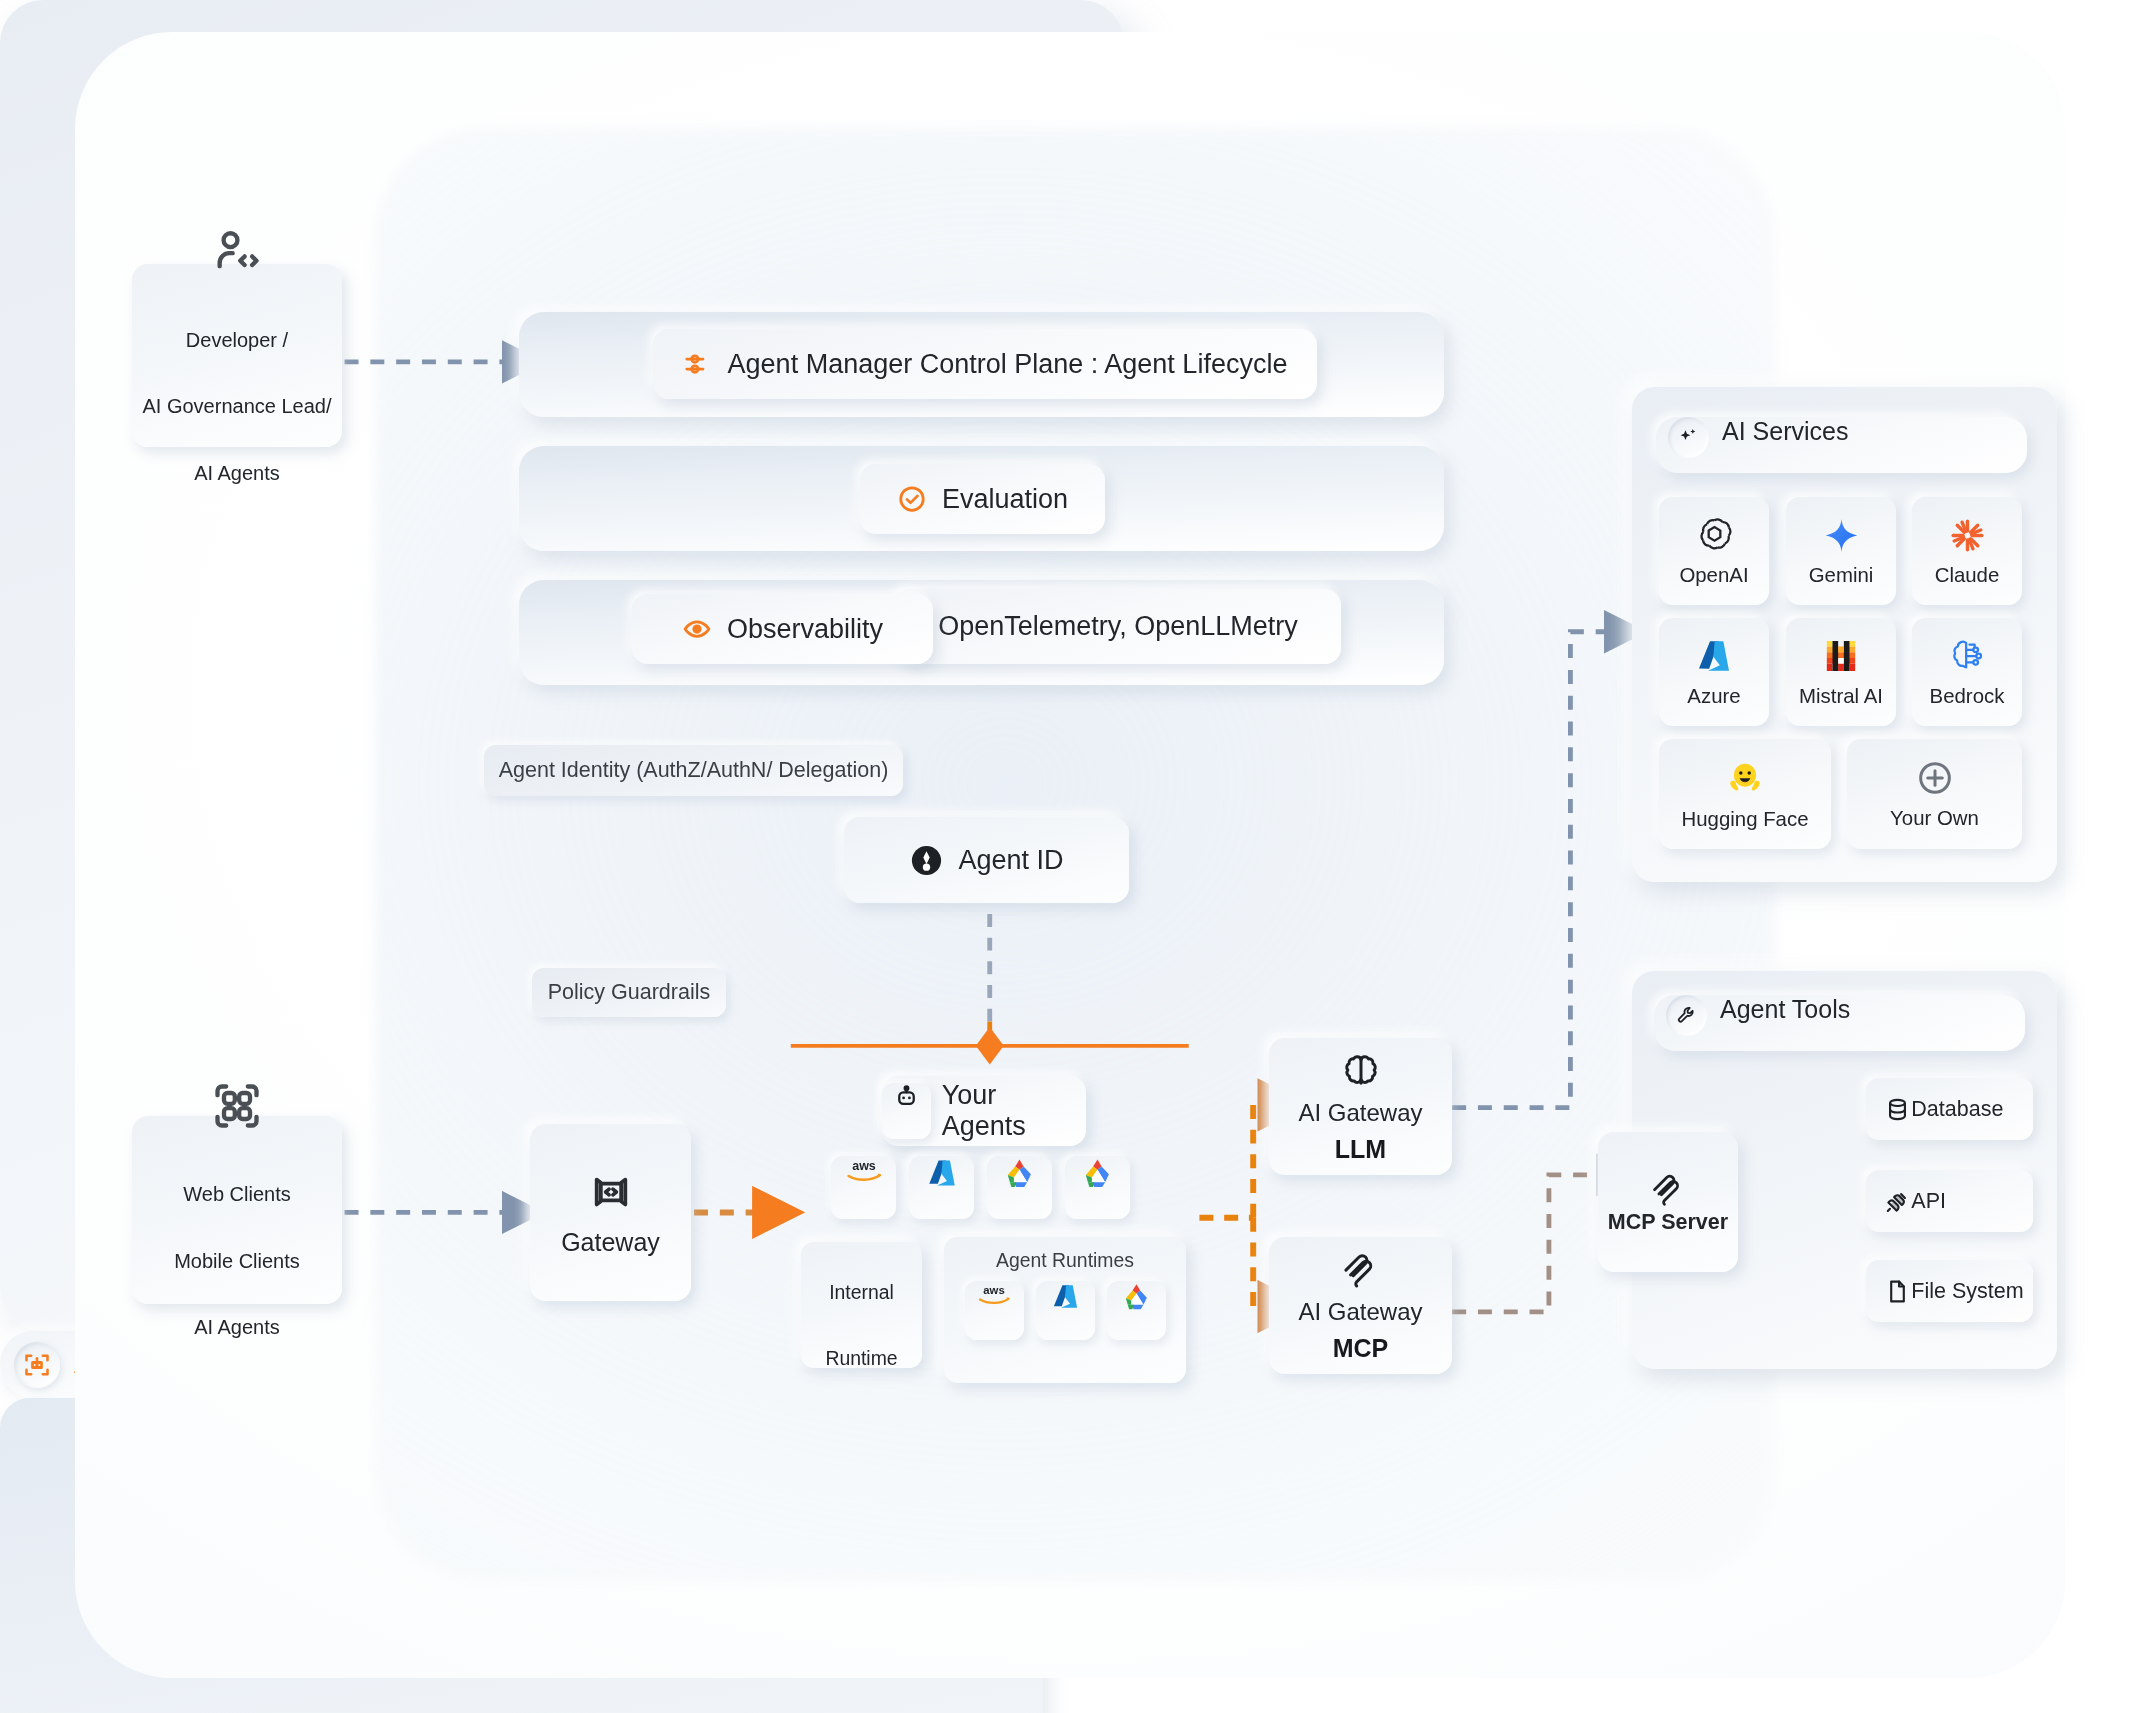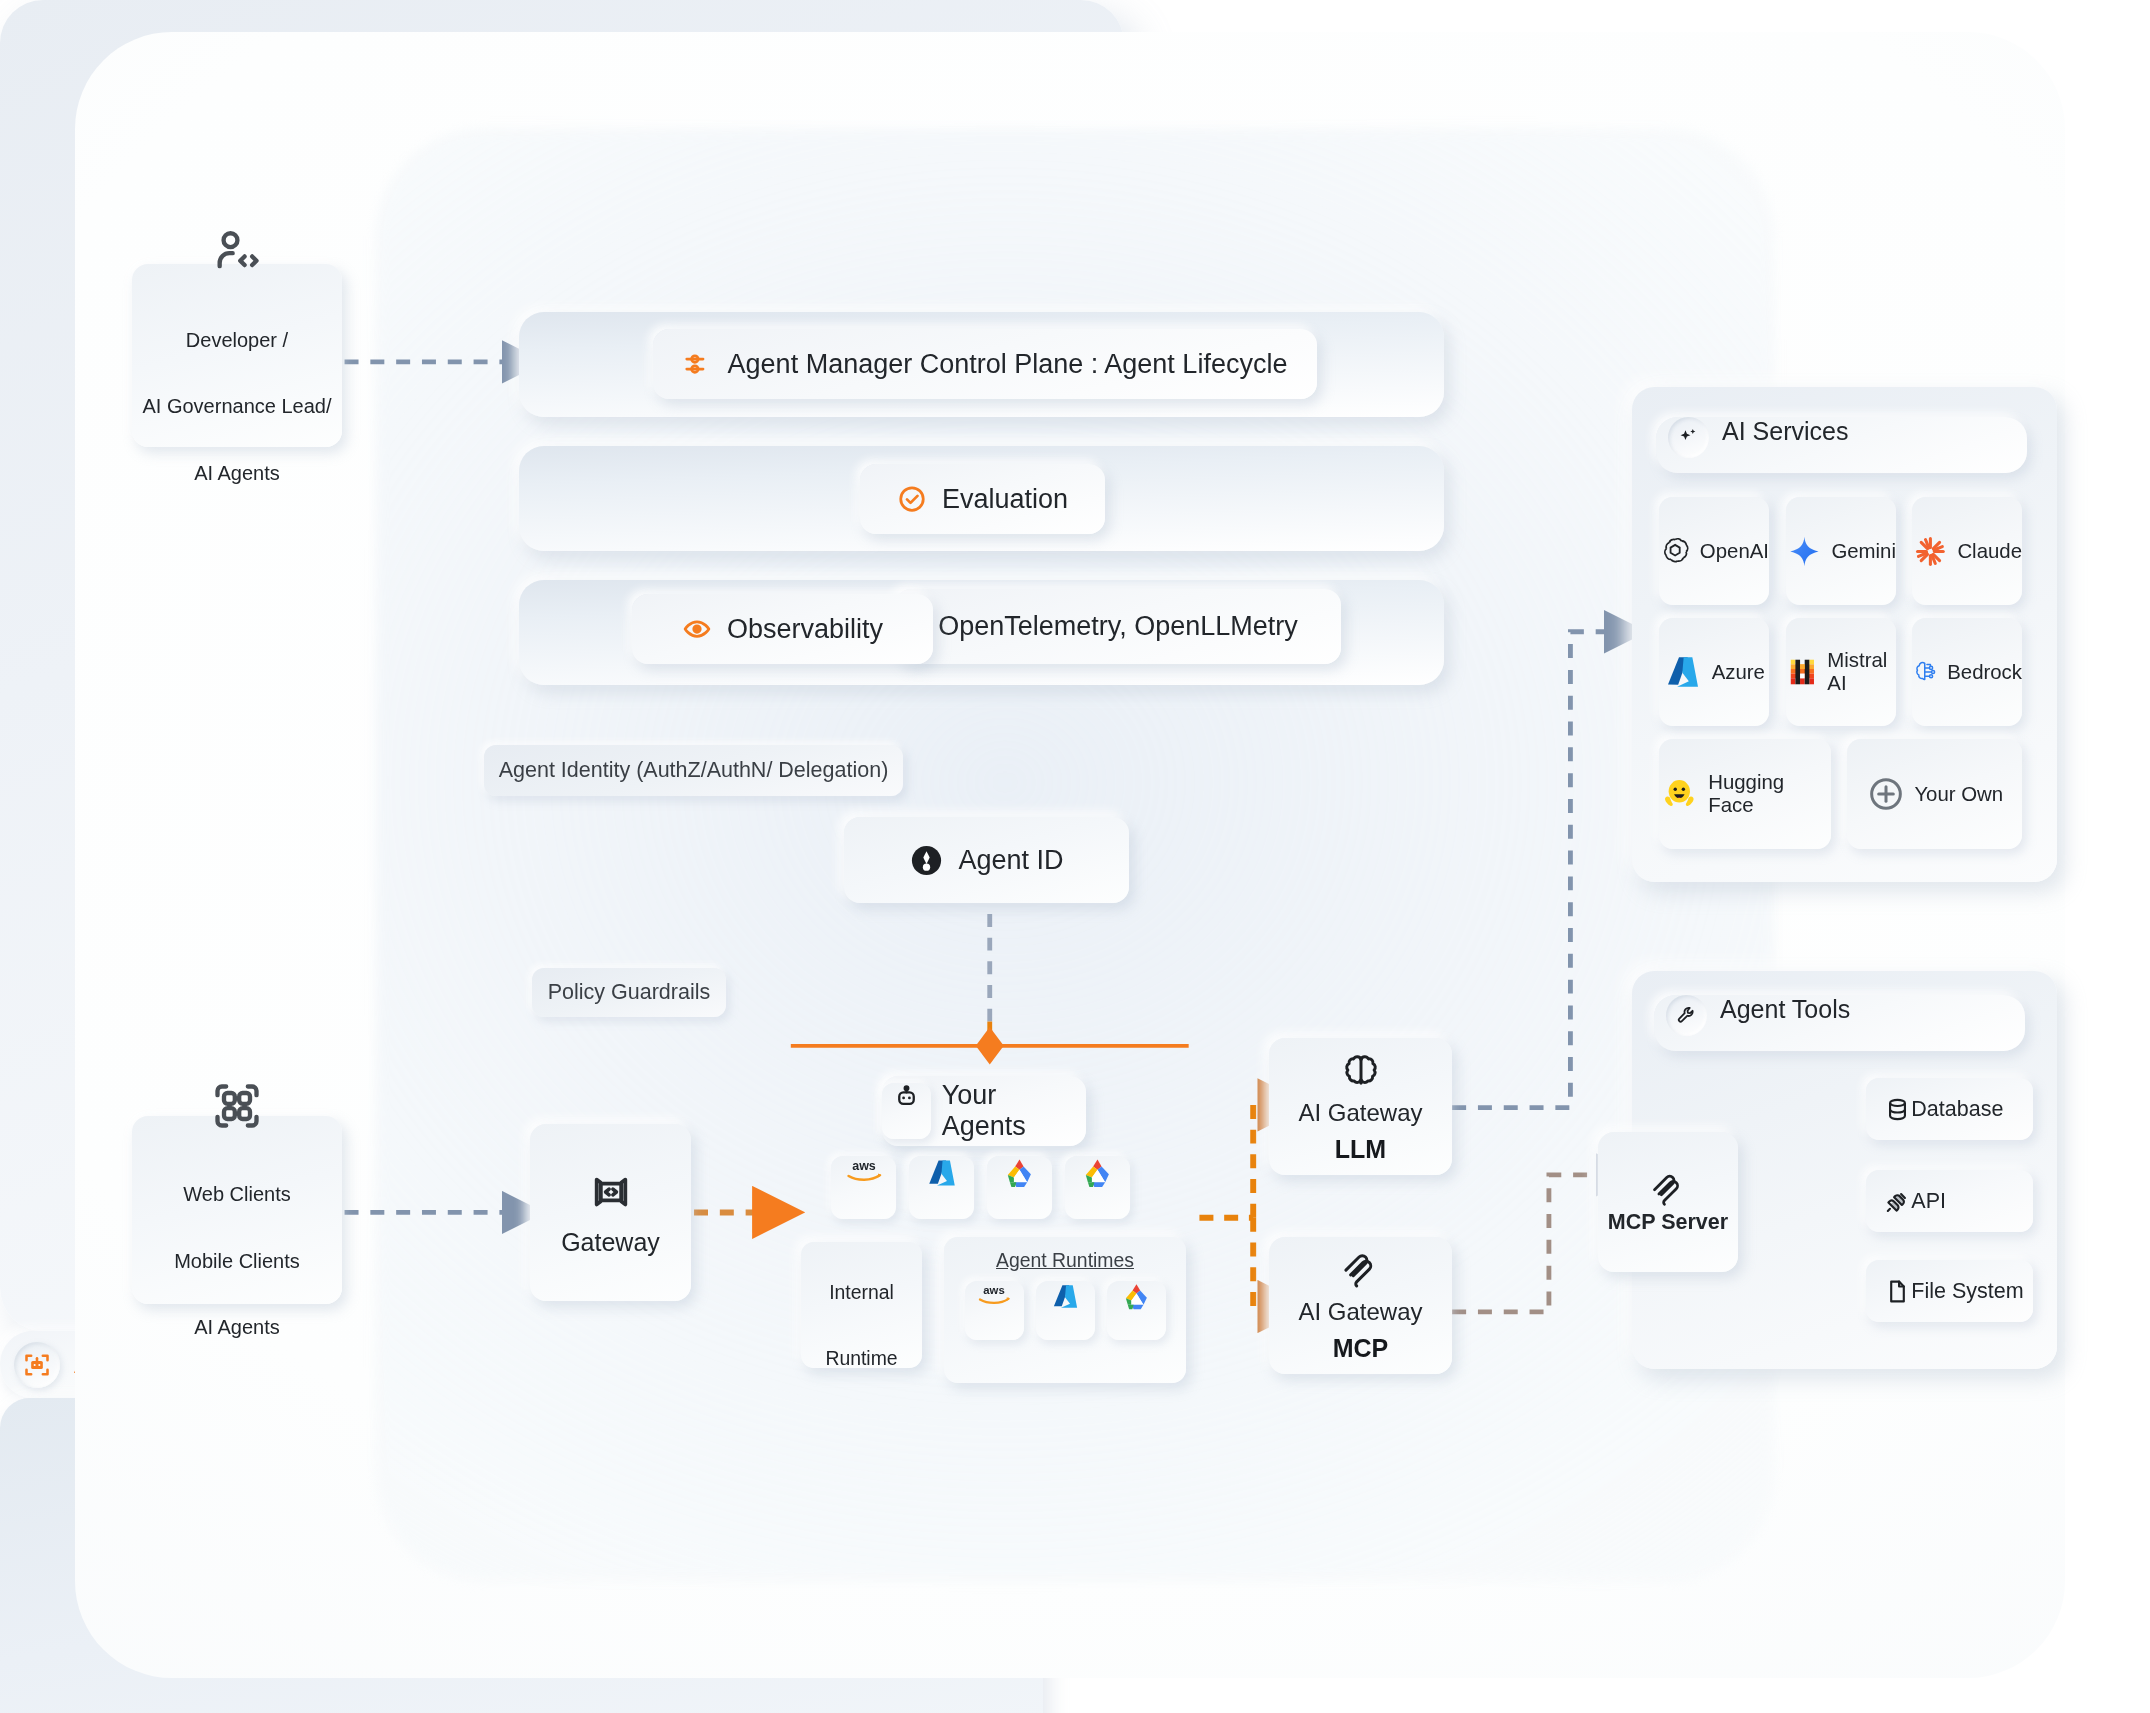--- a/index.html
+++ b/index.html
@@ -78,21 +78,21 @@
     display:flex;align-items:center;justify-content:center;font-size:21.5px;color:#3a3f45;}
 
   .logo-tile{position:absolute;border-radius:12px;
     background:linear-gradient(160deg,#eef2f6 0%,#f7f9fb 50%,#fdfefe 100%);
     box-shadow: 2.7px 3.8px 8.6px rgba(163,178,199,.24), -2.7px -2.7px 7.5px rgba(255,255,255,.96);
     display:flex;align-items:flex-start;justify-content:center;}
 
   .svc-tile{position:absolute;border-radius:14px;
     background:linear-gradient(160deg,#edf1f5 0%,#f6f8fa 50%,#fdfefe 100%);
     box-shadow: 3.8px 4.8px 10.8px rgba(163,178,199,.26), -3.2px -3.2px 8.6px rgba(255,255,255,.96);
-    display:flex;flex-direction:row;align-items:center;justify-content:center;gap:8.6px;}
+    display:flex;flex-direction:column;align-items:center;justify-content:center;gap:8.6px;}
   .svc-tile .n{font-size:20.4px;color:#22262b;}
 
   .hdr-pill{position:absolute;border-radius:21.5px;height:56px;
     background:linear-gradient(160deg,#eef2f6 0%,#f7f9fb 50%,#ffffff 100%);
     box-shadow: 4.3px 5.4px 12px rgba(163,178,199,.26), -3.8px -3.8px 9.7px rgba(255,255,255,.96);
     display:flex;align-items:flex-start;gap:13px;padding-left:12px;box-sizing:border-box;}
   .hdr-pill .round{width:41px;height:41px;border-radius:50%;
     background:linear-gradient(160deg,#e9eef4,#ffffff);
     box-shadow:inset 1.6px 1.6px 3.8px rgba(168,182,200,.33), inset -1.6px -1.6px 3.8px #fff;
     display:flex;align-items:center;justify-content:center;}
@@ -326,21 +326,21 @@
   </div>
 
   <div class="card" style="left:801px;top:1242px;width:121px;height:126px;border-radius:13px;">
     <div style="font-size:19.4px;line-height:1.34;color:#22262b;">
       <span class="lbl">Internal</span>
       <span class="lbl">Runtime</span>
     </div>
   </div>
 
   <div class="card" style="left:944px;top:1237px;width:242px;height:134px;border-radius:14px;justify-content:flex-start;padding-top:12px;gap:8.6px;">
-    <span style="font-size:19.4px;color:#3a3f45;text-decoration:underline;">Agent Runtimes</span>
+    <span style="font-size:19.4px;color:#3a3f45;">Agent Runtimes</span>
     <div style="display:flex;gap:12px;">
       <span class="logo-tile" style="position:relative;left:0;top:0;width:59px;height:59px;">
         <svg width="40" height="27" viewBox="0 0 120 74">
           <text x="60" y="36" text-anchor="middle" font-family="Liberation Sans, sans-serif" font-size="34" font-weight="700" fill="#20252b">aws</text>
           <path d="M18 52 C42 66, 80 66, 103 50" stroke="#f79b1e" stroke-width="7" fill="none" stroke-linecap="round"></path>
           <path d="M98 45 L108 49 L99 56 Z" fill="#f79b1e"></path>
         </svg>
       </span>
       <span class="logo-tile" style="position:relative;left:0;top:0;width:59px;height:59px;">
         <svg width="31" height="31" viewBox="0 0 24 24">

